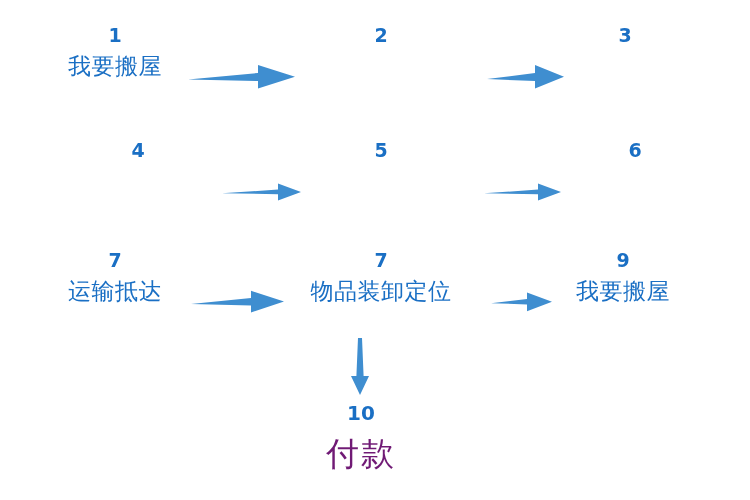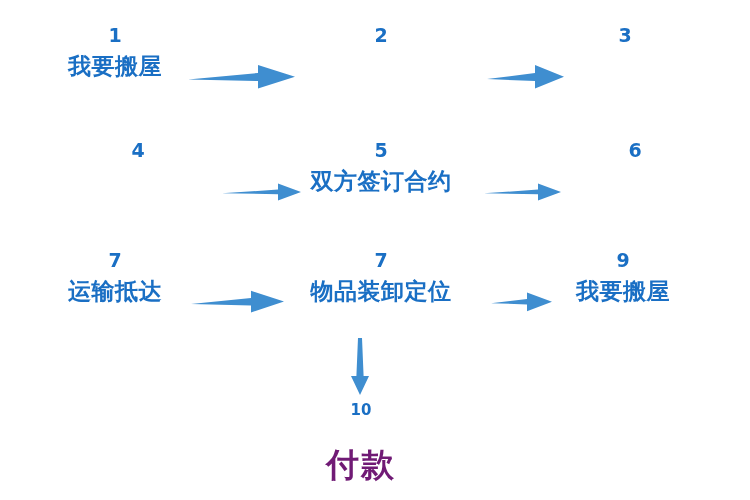--- a/index.html
+++ b/index.html
@@ -35,30 +35,30 @@
   .step-number {
     font-size: 19px;
     font-weight: bold;
     color: #1a6fc4;
     line-height: 1;
     letter-spacing: 0px;
     margin-bottom: 9px;
   }
   .step-label {
     font-size: 23px;
-    font-weight: bold;
+    font-weight: normal;
     color: #1a6fc4;
     line-height: 1.12;
     letter-spacing: 0.5px;
   }
 
   
   .step.final .step-number {
-    font-size: 15px;
-    margin-bottom: 29px;
+    font-size: 20px;
+    margin-bottom: 13px;
   }
   .step.final .step-label {
     font-size: 33px;
     color: #701a75;
     letter-spacing: 2px;
   }
 
   
   .arrow {
     position: absolute;
@@ -104,21 +104,20 @@
   </div>
 
   <span class="arrow" style="left:222px; top:181px;">
     <svg width="80" height="22" viewBox="0 0 80 22" aria-hidden="true">
       <path d="M0,12.3 L56,8.6 L56,2.4 L79,10.9 L56,19.4 L56,13.2 Z" fill="#3f8ed0"></path>
     </svg>
   </span>
 
   <div class="step" style="left:381px; top:141px;">
     <div class="step-number">5</div>
-    <div class="step-label">双方签订合约</div>
   </div>
 
   <span class="arrow" style="left:484px; top:181px;">
     <svg width="78" height="22" viewBox="0 0 78 22" aria-hidden="true">
       <path d="M0,12.3 L54,8.6 L54,2.4 L77,10.9 L54,19.4 L54,13.2 Z" fill="#3f8ed0"></path>
     </svg>
   </span>
 
   <div class="step" style="left:635px; top:141px;">
     <div class="step-number">6</div>

